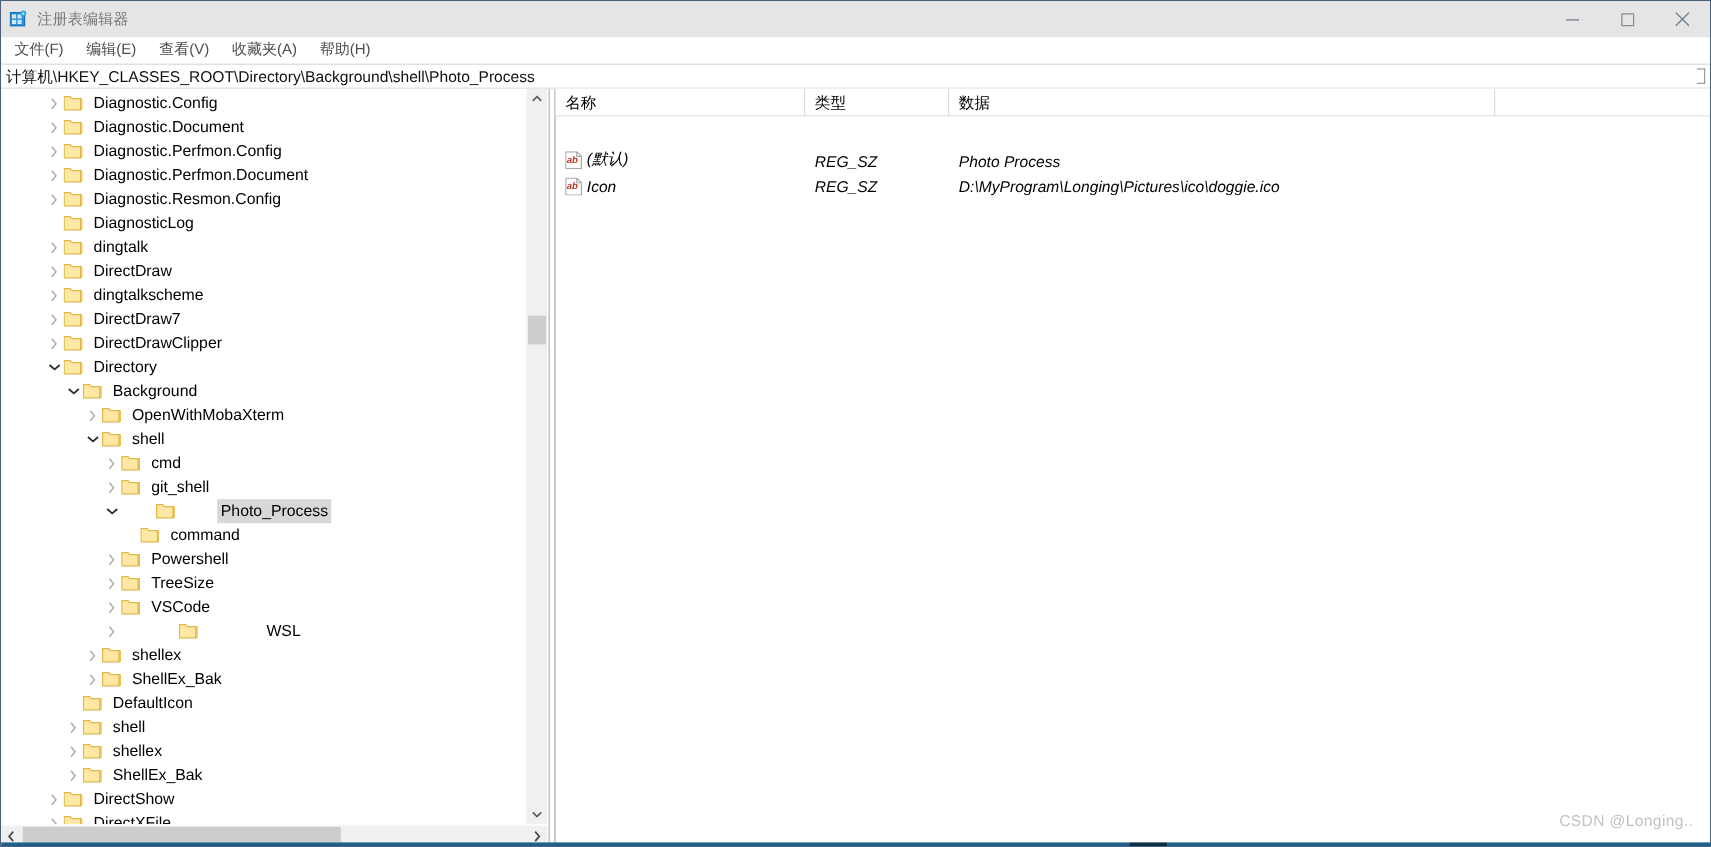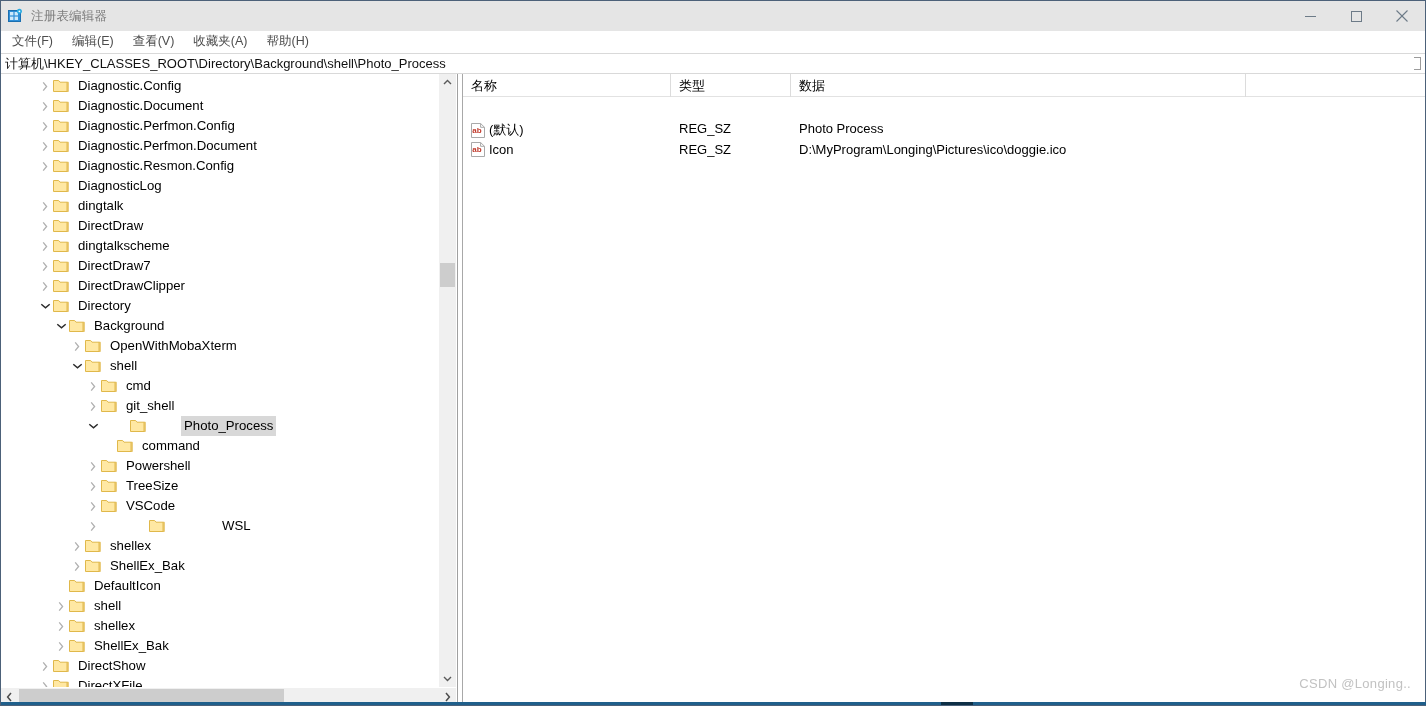--- a/index.html
+++ b/index.html
@@ -291,21 +291,22 @@
   }
   .lh-cell.last { border-right: 1px solid #dcdcdc; }
   .list-rows {
     flex: 1 1 auto;
     position: relative;
     overflow: hidden;
   }
   .list-row {
     height: 21px;
     display: flex;
-    align-items: flex-start;
+    align-items: flex-end;
+    font-style: italic;
   }
   .lr-name {
     display: flex;
     align-items: center;
     box-sizing: border-box;
     padding-left: 8px;
   }
   .ab-icon {
     width: 14px;
     height: 15px;

